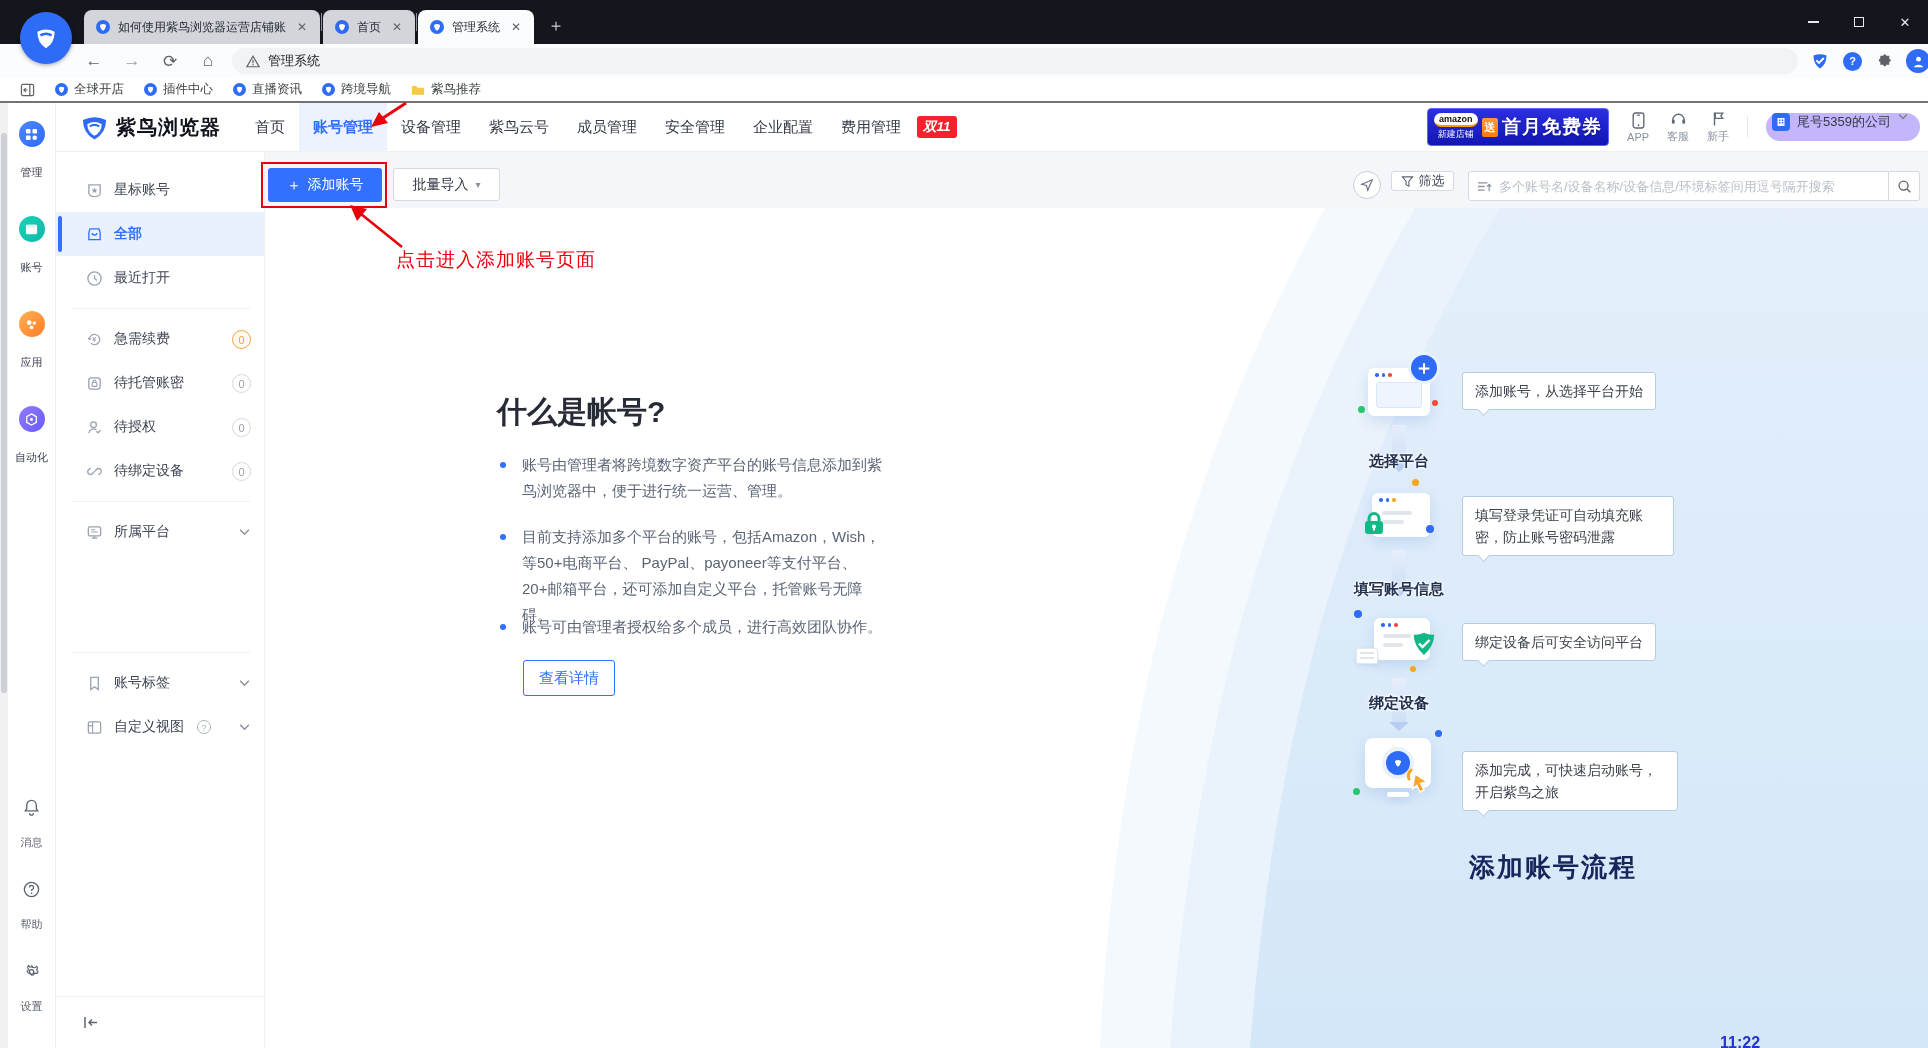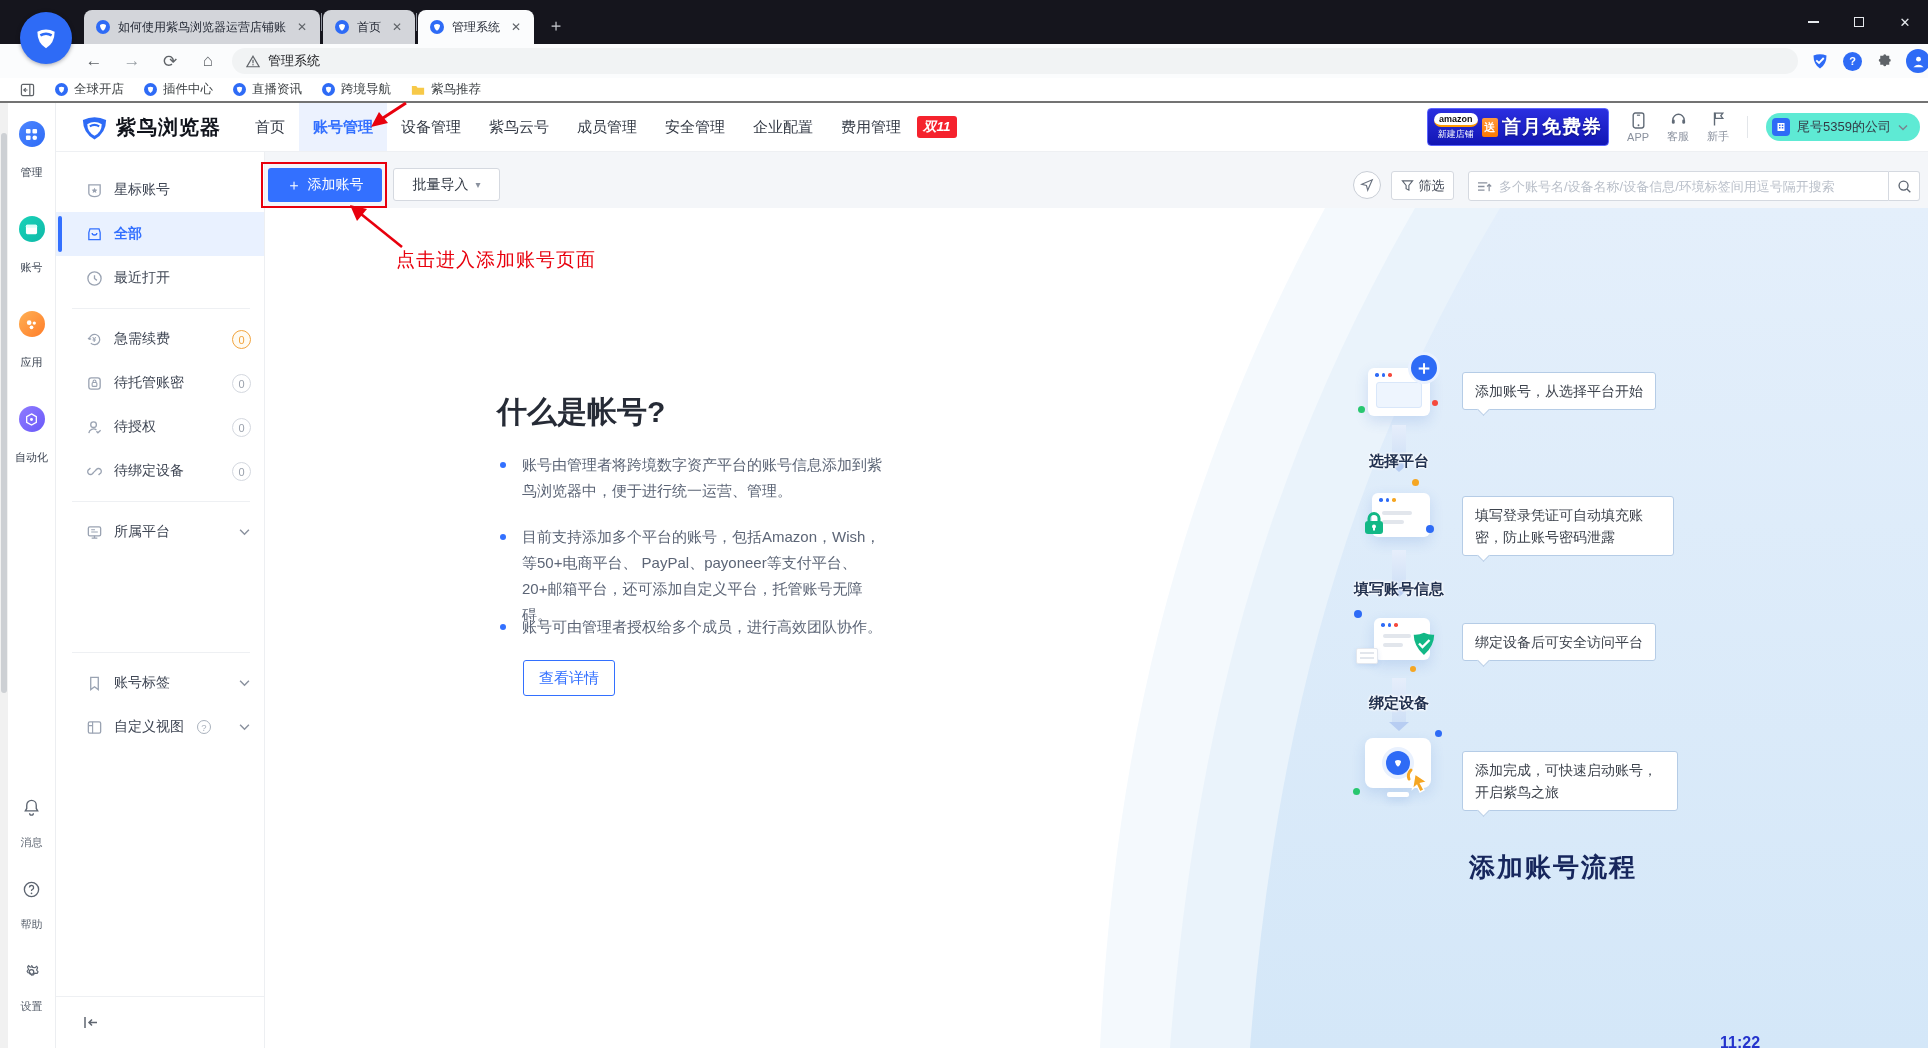--- a/index.html
+++ b/index.html
@@ -62,21 +62,21 @@
 .hdr-right{position:absolute;right:8px;top:0;height:100%;display:flex;align-items:center;gap:18px}
 .ad-banner{width:182px;height:38px;border-radius:4px;border:1px solid #5a64ff;background:linear-gradient(180deg,#2b2fe0,#1216b4);display:flex;align-items:center;gap:4px;padding:0 6px;cursor:pointer}
 .amzn-col{display:flex;flex-direction:column;align-items:center;gap:1px}
 .amzn-pill{background:#fff;border-radius:7px;font-size:9px;font-weight:bold;color:#111;padding:0 5px;line-height:12px;border-bottom:2px solid #ff9900}
 .amzn-shop{font-size:9px;color:#fff;white-space:nowrap}
 .send-box{width:17px;height:19px;background:linear-gradient(180deg,#ff9a3d,#ff7a00);color:#fff;font-size:11px;font-weight:bold;display:flex;align-items:center;justify-content:center;border-radius:2px}
 .banner-main{color:#fff;font-size:19px;font-weight:700;letter-spacing:1px;white-space:nowrap;text-shadow:0 1px 2px rgba(0,0,40,.45)}
 .quick{display:flex;flex-direction:column;align-items:center;gap:2px;cursor:pointer}
 .quick-label{font-size:11px;color:#8a919e}
 .hdr-divider{width:1px;height:22px;background:#e3e6ea}
-.company-pill{display:flex;align-items:center;gap:7px;background:#5eead4;border-radius:15px;height:28px;padding:0 12px 0 6px;cursor:pointer}
+.company-pill{display:flex;align-items:flex-start;gap:7px;background:#c4b5fd;border-radius:15px;height:28px;padding:0 12px 0 6px;cursor:pointer}
 .company-ic{width:18px;height:18px;border-radius:4px;background:#2e6bf6;display:flex;align-items:center;justify-content:center}
 .company-name{font-size:13px;color:#333a45;white-space:nowrap}
 
 .sidebar{position:absolute;left:56px;top:152px;width:209px;height:896px;background:#fff;border-right:1px solid #edeff2;padding-top:16px}
 .sb-row{position:relative;height:44px;display:flex;align-items:center;padding-left:30px;gap:11px;cursor:pointer}
 .sb-label{font-size:14px;color:#3f4654;white-space:nowrap}
 .sb-row.active{background:#e9f1ff}
 .sb-row.active .sb-label{color:#3370ff;font-weight:bold}
 .sb-bar{position:absolute;left:2px;top:4px;width:4px;height:36px;background:#3370ff;border-radius:2px}
 .sb-badge{position:absolute;right:13px;top:13px;min-width:19px;height:19px;border-radius:10px;border:1px solid #d4d8df;color:#9aa1ac;background:#fff;font-size:11px;display:flex;align-items:center;justify-content:center;padding:0 4px}
@@ -86,21 +86,21 @@
 .sb-div{height:1px;background:#eef0f3;margin:8px 14px 8px 16px}
 .sb-spacer{height:90px}
 .sb-bottom{position:absolute;bottom:0;left:0;width:100%;height:52px;border-top:1px solid #eef0f3;display:flex;align-items:center;padding-left:26px}
 
 .toolbar{position:absolute;left:265px;top:152px;width:1663px;height:56px;background:#f4f6f9}
 .add-btn{position:absolute;left:3px;top:16px;width:114px;height:34px;background:#3370ff;color:#fff;border:none;border-radius:3px;font-size:14px;display:flex;align-items:center;justify-content:center;gap:6px;cursor:pointer}
 .add-plus{font-size:15px}
 .batch-btn{position:absolute;left:128px;top:16px;width:107px;height:33px;background:#fff;border:1px solid #d5d9e0;border-radius:3px;color:#333a45;font-size:14px;display:flex;align-items:center;justify-content:center;gap:7px;cursor:pointer}
 .batch-caret{font-size:10px;color:#8a919e}
 .tb-send{position:absolute;left:1088px;top:19px;width:28px;height:28px;border:1px solid #c9ced6;border-radius:50%;background:#fff;display:flex;align-items:center;justify-content:center;cursor:pointer}
-.filter-btn{position:absolute;left:1126px;top:19px;width:63px;height:29px;background:#fff;border:1px solid #d5d9e0;border-radius:3px;display:flex;align-items:center;justify-content:center;gap:5px;font-size:13px;color:#3f4654;cursor:pointer}
+.filter-btn{position:absolute;left:1126px;top:19px;width:63px;height:20px;background:#fff;border:1px solid #d5d9e0;border-radius:3px;display:flex;align-items:center;justify-content:center;gap:5px;font-size:13px;color:#3f4654;cursor:pointer}
 .search-box{position:absolute;left:1203px;top:19px;width:421px;height:30px;background:#fff;border:1px solid #d5d9e0;border-radius:3px 0 0 3px;display:flex;align-items:center;padding:0 8px;gap:7px}
 .search-input{border:none;outline:none;flex:1;font-size:13px;color:#333;font-family:inherit;background:transparent}
 .search-input::placeholder{color:#b9bfc9}
 .search-btn{position:absolute;left:1624px;top:19px;width:31px;height:30px;background:#fff;border:1px solid #d5d9e0;border-left:none;border-radius:0 3px 3px 0;display:flex;align-items:center;justify-content:center;cursor:pointer}
 
 .content{position:absolute;left:265px;top:208px;width:1663px;height:840px;background:#fff;overflow:hidden}
 .wave{position:absolute;left:0;top:0}
 .main-title{position:absolute;left:232px;top:184px;font-size:30px;font-weight:bold;color:#262b36}
 .bullet{position:absolute;left:235px;width:382px;display:flex}
 .bullet-dot{width:6px;height:6px;border-radius:50%;background:#3370ff;margin:10px 16px 0 0;flex:0 0 6px}

